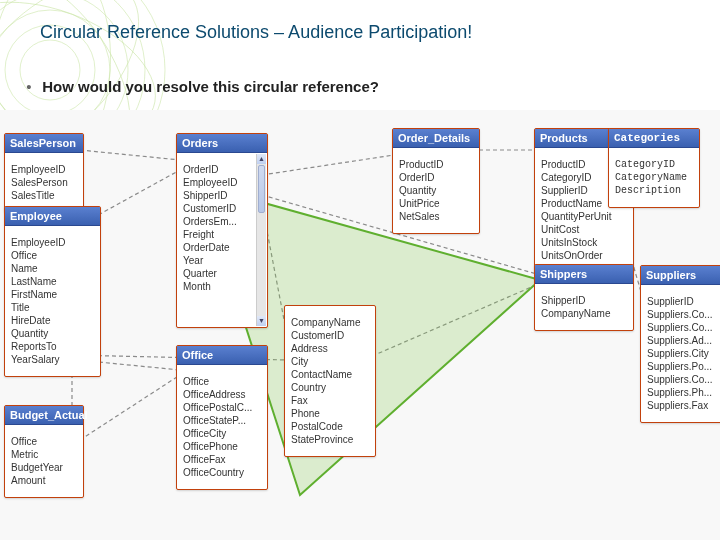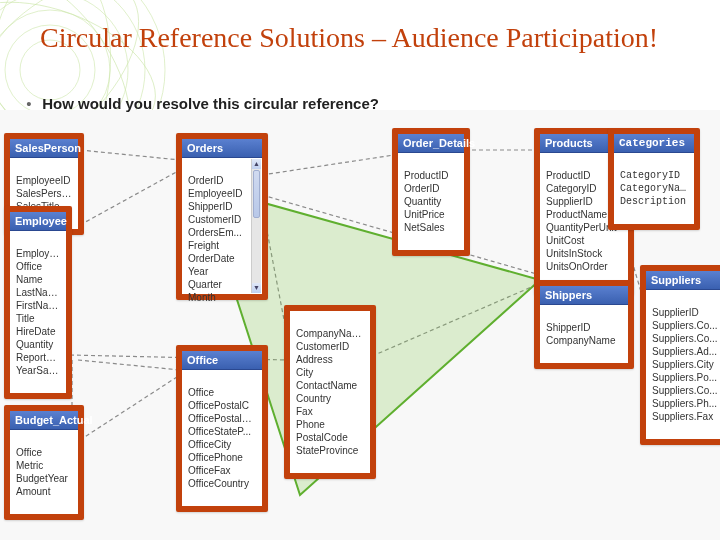--- a/index.html
+++ b/index.html
@@ -14,32 +14,30 @@
   .bg-swirl {
     position: absolute;
     top: -40px; left: -40px;
     width: 280px; height: 260px;
     z-index: 0;
     opacity: 0.6;
   }
   .title-bar {
     position: absolute;
     top: 22px; left: 40px;
-    font-size: 28px;
-    color: #c2410c;
+    font-size: 18px;
+    color: #0c4a6e;
     z-index: 5;
-    font-family: Liberation Serif, serif;
   }
   .bullet-row {
     position: absolute;
     top: 78px; left: 20px;
     font-size: 15px;
     color: #222;
     z-index: 5;
-    margin-top: 17px;
   }
   .bullet-row .dot { display:inline-block; width:18px; text-align:center; color:#666; }
   .bullet-row .txt { font-weight: bold; }
   .canvas {
     position: absolute;
     top: 110px; left: 0;
     width: 720px; height: 430px;
     background: #f8f8f8;
     z-index: 2;
   }
@@ -47,36 +45,36 @@
     position: absolute;
     top: 110px; left: 0;
     width: 720px; height: 430px;
     z-index: 3;
     pointer-events: none;
   }
   .tables { position:absolute; top:110px; left:0; width:720px; height:430px; z-index:4; }
   .tbl {
     position: absolute;
     background: #ffffff;
-    border: 6px solid #c2410c;
+    border: 1px solid #c2410c;
     border-radius: 2px;
     font-size: 10px;
     color: #333;
     box-shadow: 0 1px 2px rgba(0,0,0,0.15);
   }
   .tbl .hdr {
     background: linear-gradient(#5a80d0, #3a60b0);
     color: #fff;
     font-weight: bold;
     padding: 3px 5px;
     font-size: 11px;
     border-bottom: 1px solid #2a4890;
     white-space: nowrap;
   }
-  .tbl .fields { padding: 16px 0; }
+  .tbl .fields { padding: 10px 0; }
   .tbl .fld {
     padding: 1px 6px;
     white-space: nowrap;
     overflow: hidden;
     text-overflow: ellipsis;
   }
   .scrollbar {
     position: absolute;
     right: 1px; top: 20px; bottom: 1px;
     width: 10px;
@@ -153,21 +151,21 @@
 
   <div class="tbl" style="left:4px; top:23px; width:80px;">
     <div class="hdr">SalesPerson</div>
     <div class="fields">
         <div class="fld">EmployeeID</div>
         <div class="fld">SalesPerson</div>
         <div class="fld">SalesTitle</div>
       </div>
   </div>
 
-  <div class="tbl" style="left:4px; top:96px; width:68px;">
+  <div class="tbl" style="left:4px; top:96px; width:97px;">
     <div class="hdr">Employee</div>
     <div class="fields">
         <div class="fld">EmployeeID</div>
         <div class="fld">Office</div>
         <div class="fld">Name</div>
         <div class="fld">LastName</div>
         <div class="fld">FirstName</div>
         <div class="fld">Title</div>
         <div class="fld">HireDate</div>
         <div class="fld">Quantity</div>
@@ -179,21 +177,21 @@
   <div class="tbl" style="left:4px; top:295px; width:80px;">
     <div class="hdr">Budget_Actual</div>
     <div class="fields">
         <div class="fld">Office</div>
         <div class="fld">Metric</div>
         <div class="fld">BudgetYear</div>
         <div class="fld">Amount</div>
       </div>
   </div>
 
-  <div class="tbl" style="left:176px; top:23px; width:92px; height:167px;">
+  <div class="tbl" style="left:176px; top:23px; width:92px; height:195px;">
     <div class="hdr">Orders</div>
     <div class="fields" style="width:80px;">
         <div class="fld">OrderID</div>
         <div class="fld">EmployeeID</div>
         <div class="fld">ShipperID</div>
         <div class="fld">CustomerID</div>
         <div class="fld">OrdersEm...</div>
         <div class="fld">Freight</div>
         <div class="fld">OrderDate</div>
         <div class="fld">Year</div>
@@ -204,21 +202,21 @@
       <div class="arrow">▲</div>
       <div class="thumb"></div>
       <div class="arrow dn">▼</div>
     </div>
   </div>
 
   <div class="tbl" style="left:176px; top:235px; width:92px;">
     <div class="hdr">Office</div>
     <div class="fields">
         <div class="fld">Office</div>
-        <div class="fld">OfficePostalC</div>
+        <div class="fld">OfficeAddress</div>
         <div class="fld">OfficePostalC...</div>
         <div class="fld">OfficeStateP...</div>
         <div class="fld">OfficeCity</div>
         <div class="fld">OfficePhone</div>
         <div class="fld">OfficeFax</div>
         <div class="fld">OfficeCountry</div>
       </div>
   </div>
 
   <div class="tbl" style="left:284px; top:195px; width:92px;">
@@ -229,21 +227,21 @@
         <div class="fld">City</div>
         <div class="fld">ContactName</div>
         <div class="fld">Country</div>
         <div class="fld">Fax</div>
         <div class="fld">Phone</div>
         <div class="fld">PostalCode</div>
         <div class="fld">StateProvince</div>
       </div>
   </div>
 
-  <div class="tbl" style="left:392px; top:18px; width:78px;">
+  <div class="tbl" style="left:392px; top:18px; width:88px;">
     <div class="hdr">Order_Details</div>
     <div class="fields">
         <div class="fld">ProductID</div>
         <div class="fld">OrderID</div>
         <div class="fld">Quantity</div>
         <div class="fld">UnitPrice</div>
         <div class="fld">NetSales</div>
       </div>
   </div>
 
@@ -254,21 +252,21 @@
         <div class="fld">CategoryID</div>
         <div class="fld">SupplierID</div>
         <div class="fld">ProductName</div>
         <div class="fld">QuantityPerUnit</div>
         <div class="fld">UnitCost</div>
         <div class="fld">UnitsInStock</div>
         <div class="fld">UnitsOnOrder</div>
       </div>
   </div>
 
-  <div class="tbl" style="left:534px; top:154px; width:100px;margin-top:16px;">
+  <div class="tbl" style="left:534px; top:154px; width:100px;">
     <div class="hdr">Shippers</div>
     <div class="fields">
         <div class="fld">ShipperID</div>
         <div class="fld">CompanyName</div>
       </div>
   </div>
 
   <div class="tbl" style="left:608px; top:18px; width:92px;font-family:Liberation Mono, monospace;">
     <div class="hdr">Categories</div>
     <div class="fields">

